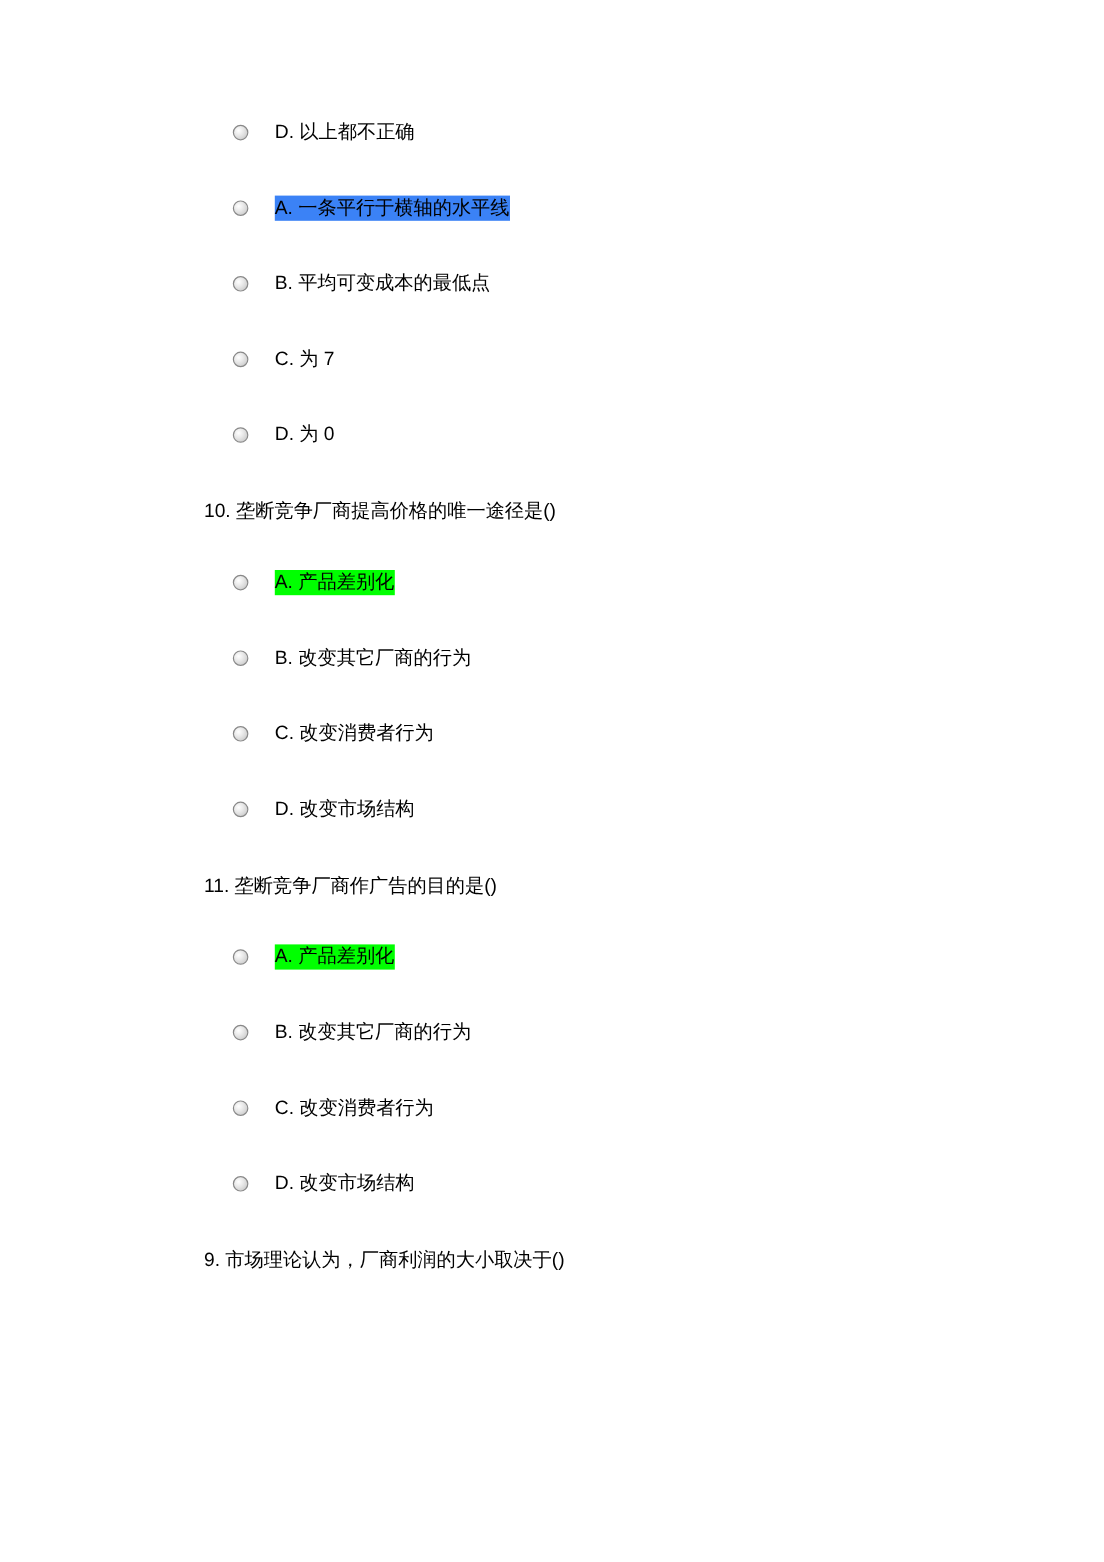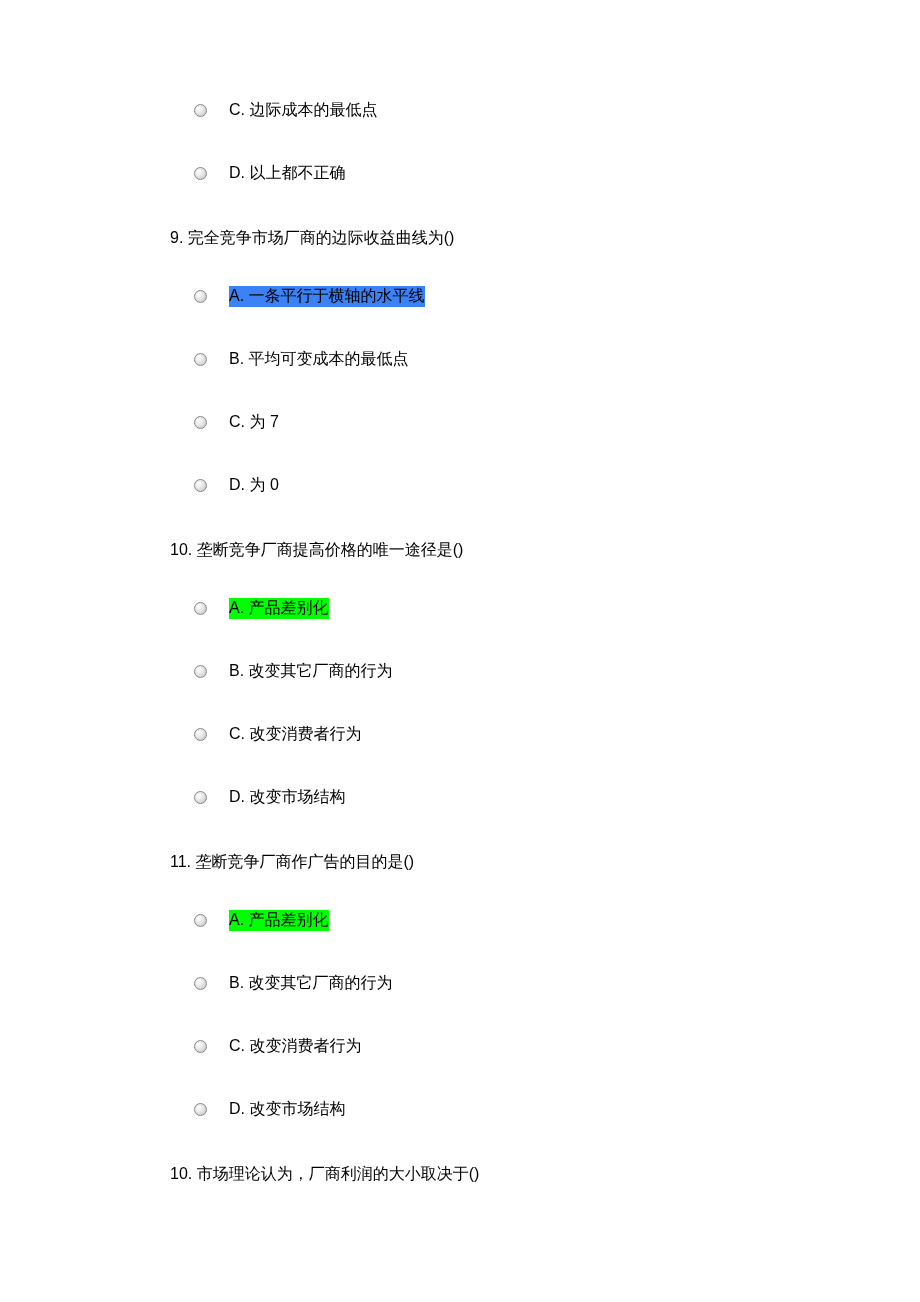--- a/index.html
+++ b/index.html
@@ -47,29 +47,24 @@
       margin-bottom: 10px;
     }
   </style>
 </head>
 <body>
 
 <div id="content">
     <div class="partial-block">
       <div class="option">
         <span class="radio-icon"></span>
-        <span class="option-text">C. 边际成本的最低点</span>
-      </div>
-      <div class="option">
-        <span class="radio-icon"></span>
         <span class="option-text">D. 以上都不正确</span>
       </div>
     </div>
     <div class="question">
-      <div class="question-text">9.  完全竞争市场厂商的边际收益曲线为()</div>
       <div class="option">
         <span class="radio-icon"></span>
         <span class="option-text hl-magenta">A. 一条平行于横轴的水平线</span>
       </div>
       <div class="option">
         <span class="radio-icon"></span>
         <span class="option-text">B. 平均可变成本的最低点</span>
       </div>
       <div class="option">
         <span class="radio-icon"></span>
@@ -112,15 +107,15 @@
       <div class="option">
         <span class="radio-icon"></span>
         <span class="option-text">C. 改变消费者行为</span>
       </div>
       <div class="option">
         <span class="radio-icon"></span>
         <span class="option-text">D. 改变市场结构</span>
       </div>
     </div>
     <div class="question">
-      <div class="question-text">10.  市场理论认为，厂商利润的大小取决于()</div>
+      <div class="question-text">9.  市场理论认为，厂商利润的大小取决于()</div>
     </div>
   </div>
 
 </body></html>

